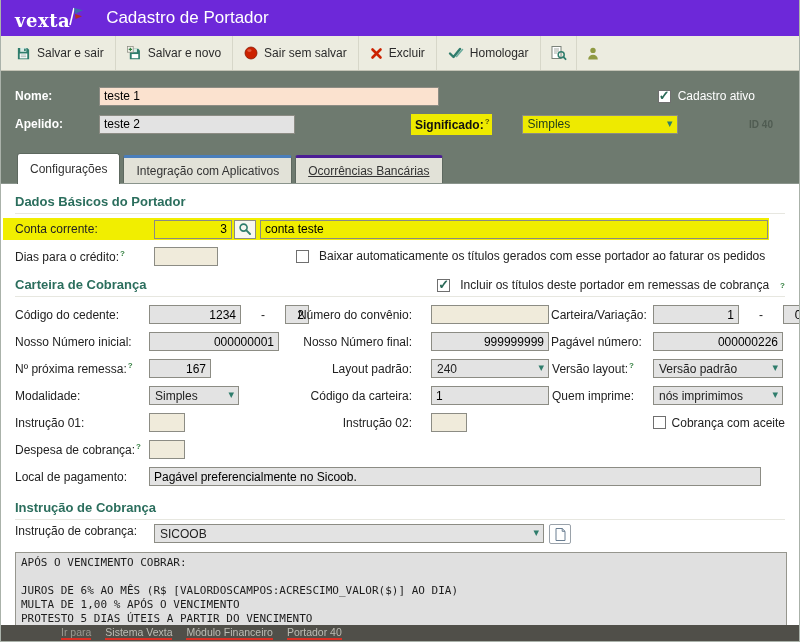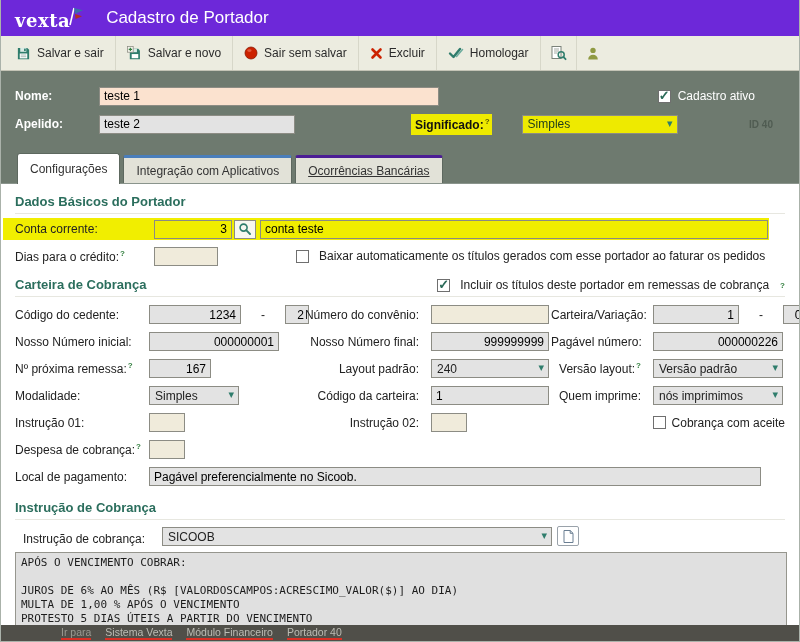--- a/index.html
+++ b/index.html
@@ -64,30 +64,30 @@
 
   .dias-row { display:flex; align-items:center; height:22px; margin-top:5px; }
   .dias-row .lab { width:139px; }
   .dias-input { width:64px; }
   .dias-row .inline-chk { margin-left:78px; }
 
   .empty-bg { background:#f0ebdb; }
   .num { text-align:right; }
 
   .fgrid { display:grid; grid-template-columns:134px 140px 142px 120px 102px 134px; grid-auto-rows:27px; align-items:center; margin-top:2px; }
-  .fgrid .lab { padding-right:12px; white-space:nowrap; }
+  .fgrid .lab { padding-right:19px; white-space:nowrap; }
   .fgrid .lab.r { text-align:right; }
   .fld { display:flex; align-items:center; gap:20px; }
   .w24{width:24px} .w30{width:30px} .w36{width:36px} .w62{width:62px} .w86{width:86px} .w90{width:90px}
   .w92{width:92px} .w118{width:118px} .w130{width:130px} .w612{width:612px}
   .span-right { grid-column:5/7; justify-content:flex-end; padding-right:2px; gap:6px; }
   .span-fill { grid-column:3/7; }
   .span-wide { grid-column:2/7; }
 
-  .instr-row { display:flex; align-items:flex-end; height:22px; margin-top:4px;margin-left:8px; }
+  .instr-row { display:flex; align-items:flex-start; height:22px; margin-top:4px; }
   .instr-row .lab { width:139px; }
   .instr-sel { width:390px; }
   .doc-btn { width:22px; height:20px; margin-left:5px; background:#fff; border:1px solid #9aa2aa; border-radius:2px; display:flex; align-items:center; justify-content:center; cursor:default; }
 
   .bigtext { display:block; margin-top:6px; width:772px; height:74px; background:#e0e0e0; border:1px solid #96968e;
              font-family:"DejaVu Sans Mono", monospace; font-size:11px; line-height:14px; padding:3px 5px;
              color:#1c1c1c; resize:none; overflow:hidden; white-space:pre; }
 
   
   .statusbar { position:absolute; left:0; right:0; bottom:0; height:16px; background:#504f49;

